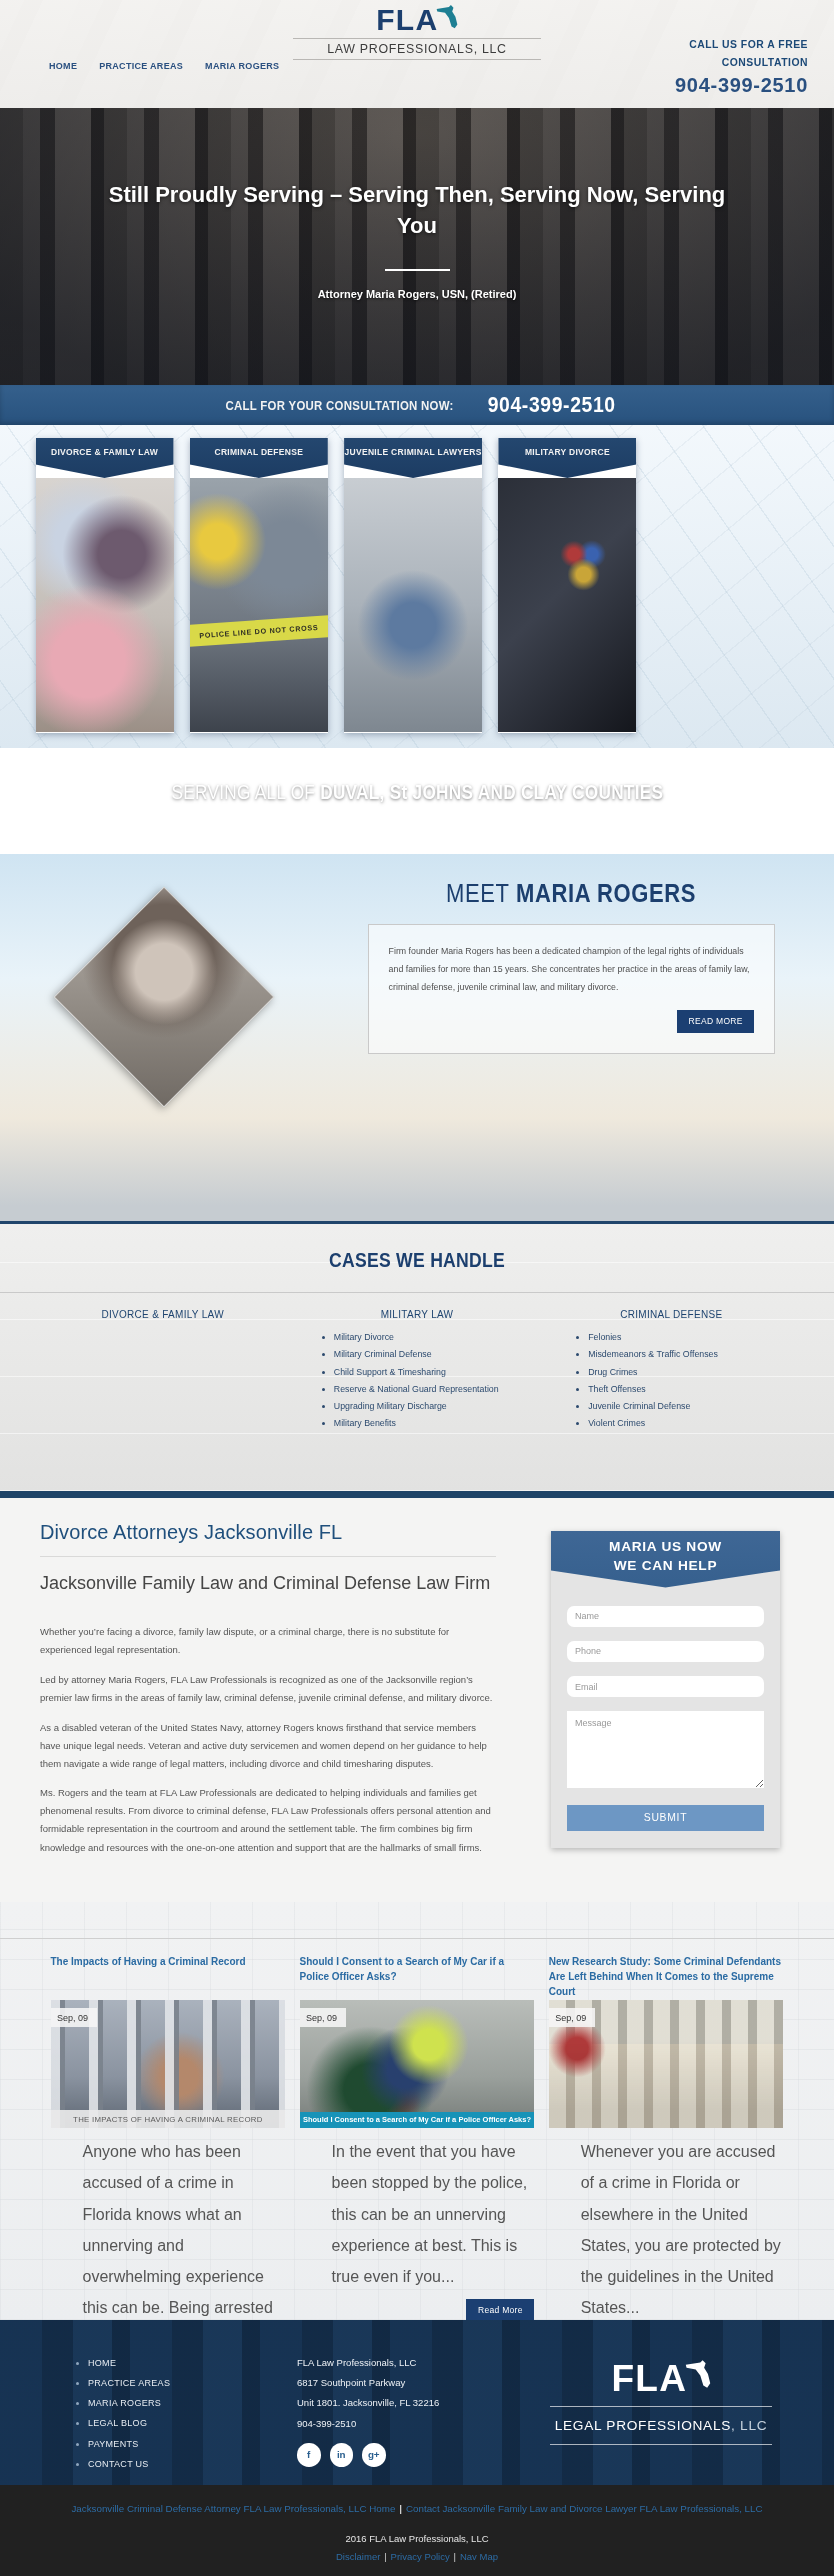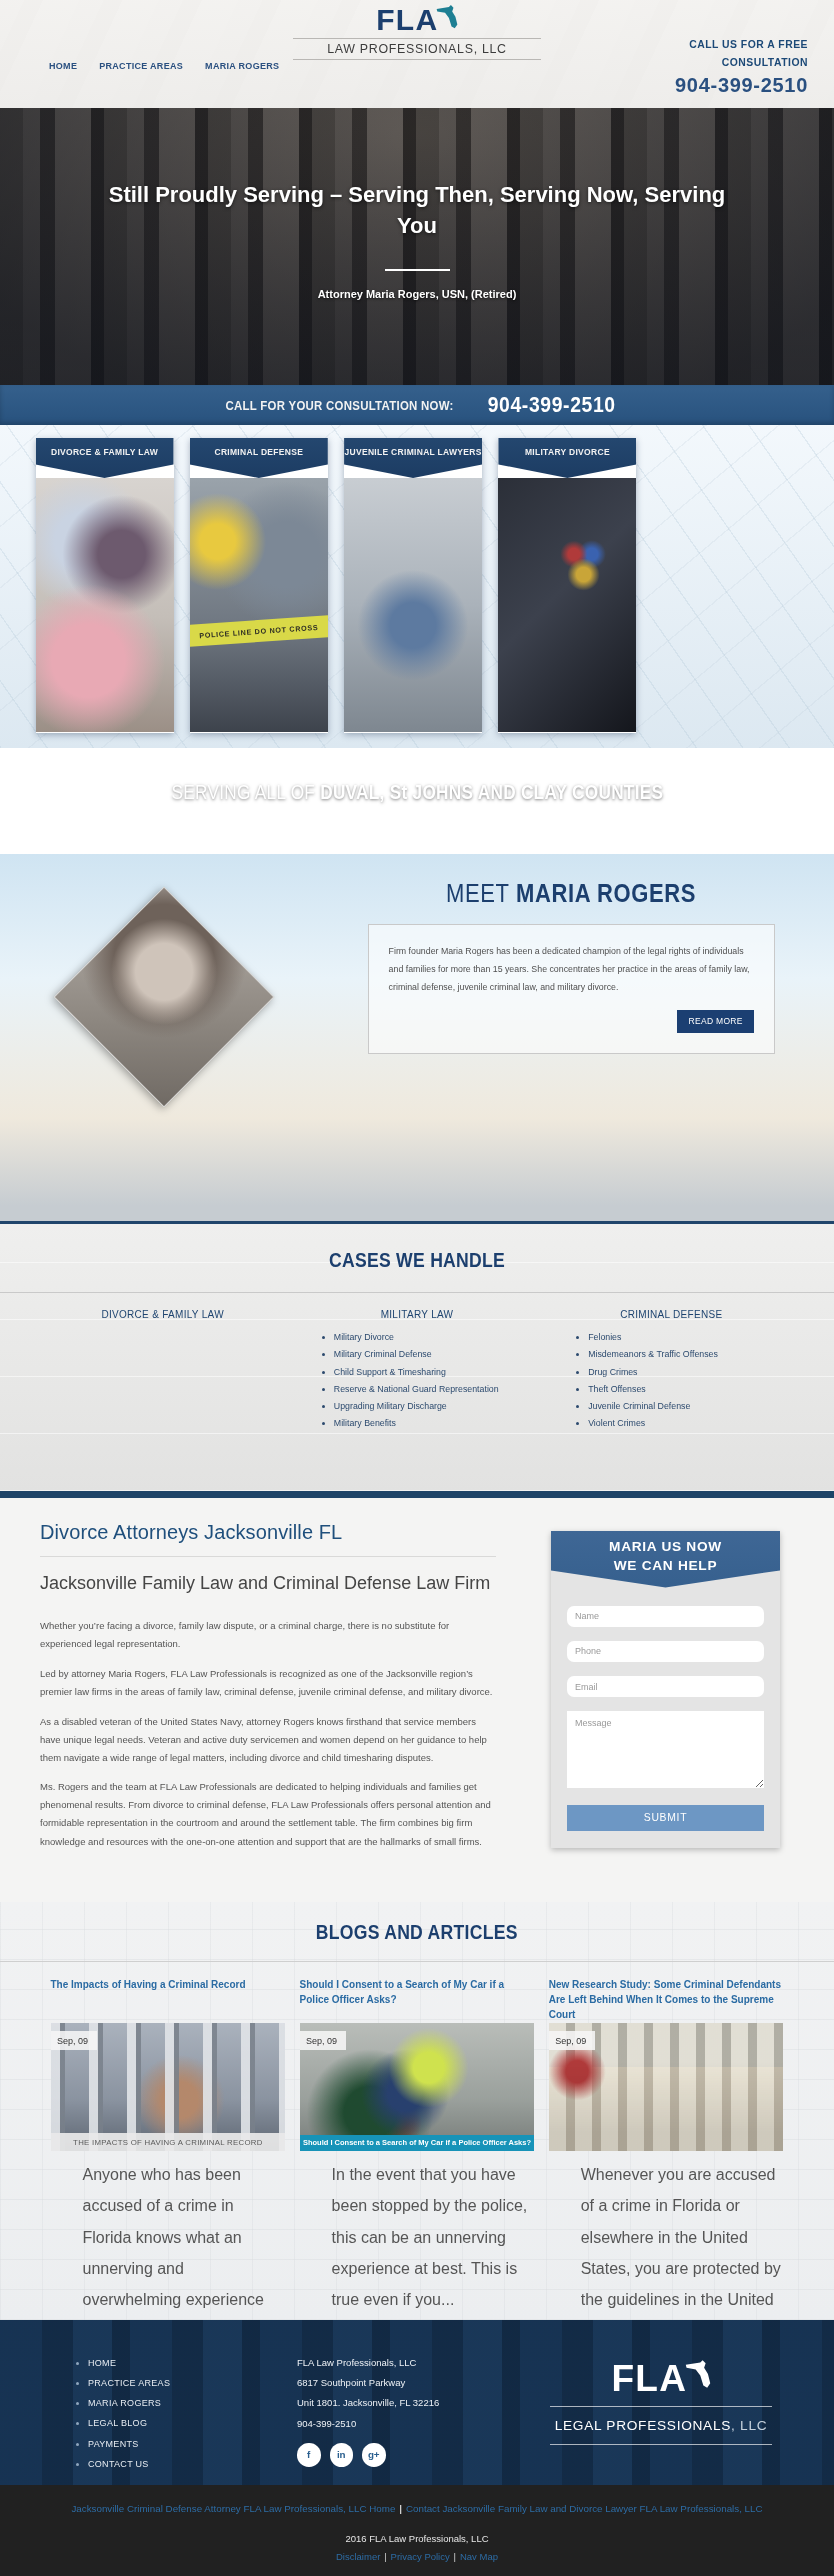--- a/index.html
+++ b/index.html
@@ -113,21 +113,21 @@
   .cases-col ul { list-style:disc; margin-left:26px; }
   .cases-col li { font-size:8.8px; color:#2c4a6e; line-height:1.95; }
 
   .section-bar { height:6.5px; background:#1e4468; }
 
   
   .main-section { position:relative; height:404px; background:#f4f4f3; padding:23.5px 0 0 40px; }
   .main-left { width:456px; }
   .main-h1 { font-size:20px; color:#1f4f7c; font-weight:normal; letter-spacing:0.1px; }
   .main-rule { width:456px; height:0.7px; background:#d9d9d8; margin:11.7px 0 14.3px; }
-  .main-h2 { font-size:18px; color:#454545; font-weight:normal; line-height:1.35; margin-bottom:22px; }
+  .main-h2 { font-size:18px; color:#454545; font-weight:normal; line-height:1.35; margin-bottom:28px; }
   .main-left p { font-size:9.5px; color:#555; line-height:1.9; margin-bottom:11.7px; }
 
   .contact-card { position:absolute; left:551px; top:33px; width:229px; background:#e4e4e4; box-shadow:0 2px 5.9px rgba(0,0,0,.25); padding-bottom:17px; }
   .form-header { height:57px; background:linear-gradient(#3f6795, #36608e); clip-path:polygon(0 0,100% 0,100% 70%,50% 100%,0 70%); text-align:center; padding-top:7.8px; }
   .form-header div { color:#fff; font-size:13.7px; font-weight:bold; letter-spacing:0.7px; line-height:1.35; }
   .contact-form { padding:18px 16.3px 0; }
   .contact-form input, .contact-form textarea { width:100%; background:#fff; border:none; outline:none; padding:6.5px 7.8px; font-size:9px; color:#444; font-family:"Liberation Sans", sans-serif; margin-bottom:14.3px; }
   .contact-form input { height:21px;border-radius:7px; }
   .contact-form textarea { height:77px; resize:vertical; }
   .contact-form ::placeholder { color:#9a9a9a; opacity:1; }
@@ -345,21 +345,20 @@
       <input type="text" placeholder="Name" style="">
       <input type="text" placeholder="Phone" style="">
       <input type="text" placeholder="Email" style="">
       <textarea placeholder="Message" style=""></textarea>
       <button type="button" class="submit-btn">SUBMIT</button>
     </form>
   </aside>
 </section>
 
 <section class="blogs">
-  <h2 class="blogs-heading"><span class="condensed">BLOGS AND ARTICLES</span></h2>
   <div class="blogs-rule"></div>
   <div class="blogs-row">
 
     <article class="bpost">
       <h3 class="bpost-title">The Impacts of Having a Criminal Record</h3>
       <div class="bpost-figure">
         <div class="photo-jail"></div>
         <span class="bdate">Sep, 09</span>
         <div class="bcaption-gray">THE IMPACTS OF HAVING A CRIMINAL RECORD</div>
       </div>

